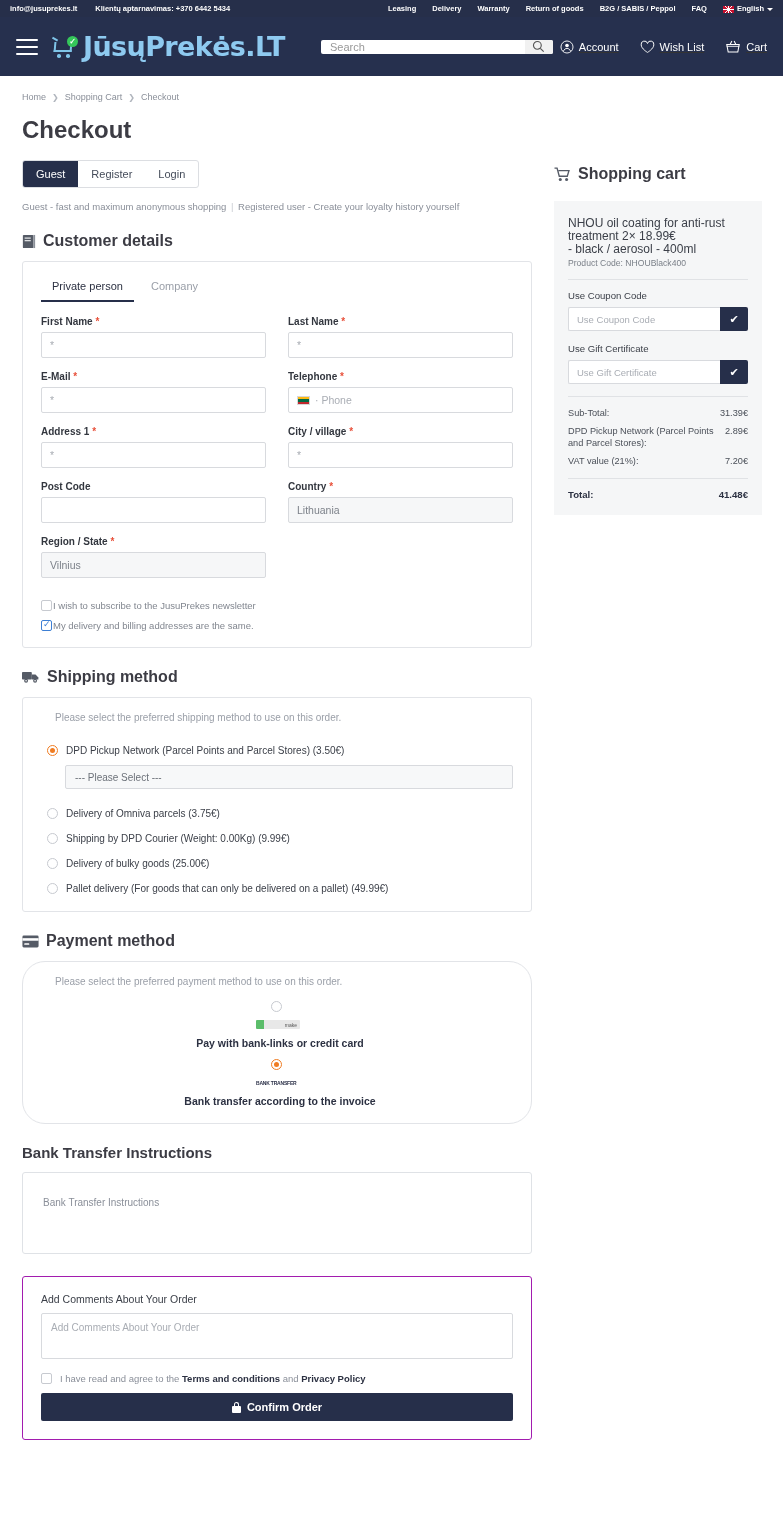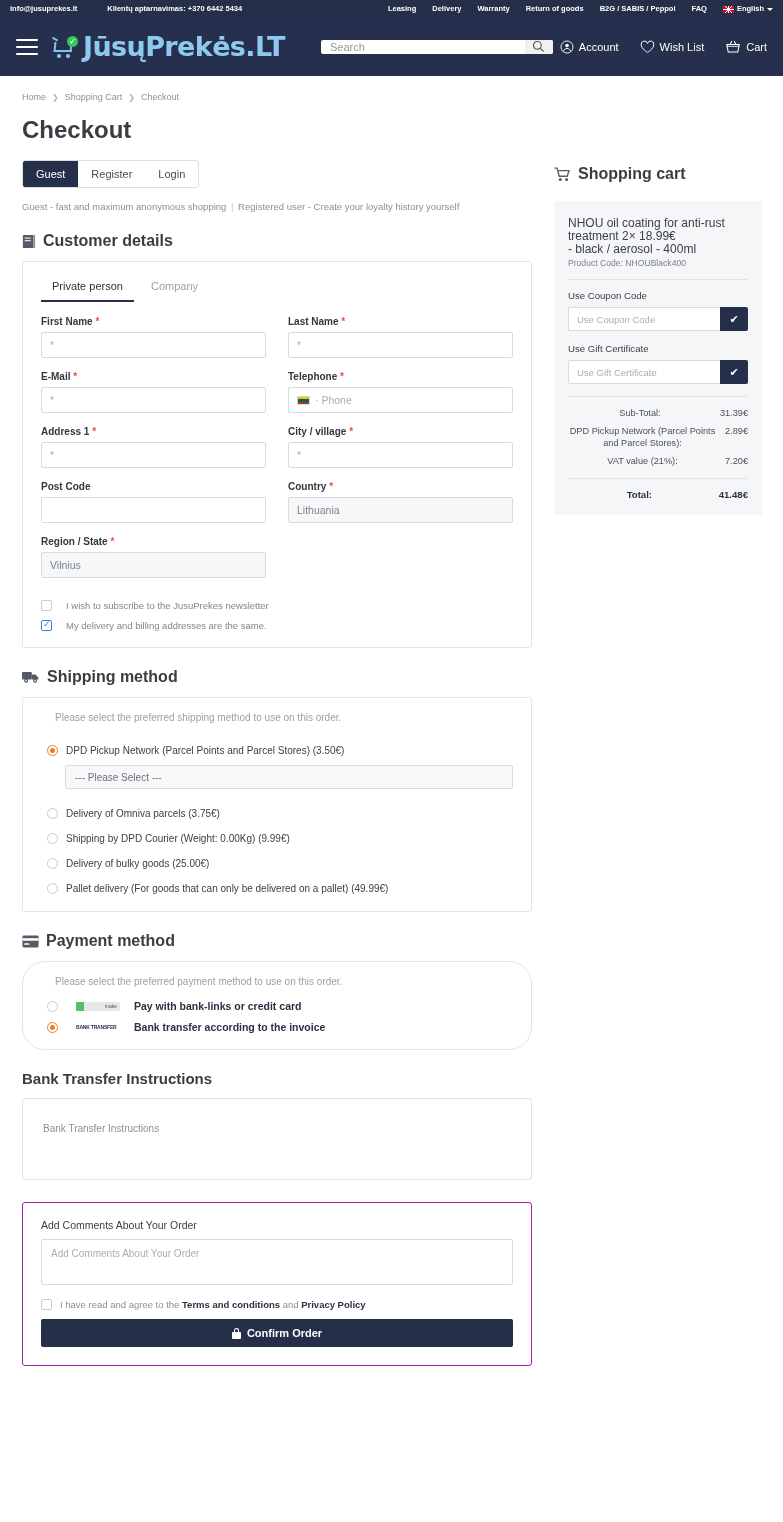--- a/index.html
+++ b/index.html
@@ -17,21 +17,21 @@
   .topbar {
     height: 17px;
     background: #262f4a;
     color: #ffffff;
     display: flex;
     align-items: center;
     padding: 0 10px;
     font-size: 7.5px;
     font-weight: bold;
   }
-  .topbar .left { display:flex; gap:30px;align-items:flex-end; }
+  .topbar .left { display:flex; gap:18px;align-items:flex-end; }
   .topbar .right { display:flex; gap:16px; margin-left:auto; align-items:center; }
   .topbar a { color:#fff; text-decoration:none; white-space:nowrap; }
   .flag-uk {
     display:inline-block; width:11px; height:7px;
     background:
       linear-gradient(to bottom, transparent 42%, #fff 42%, #fff 58%, transparent 58%),
       linear-gradient(to right, transparent 42%, #fff 42%, #fff 58%, transparent 58%),
       linear-gradient(45deg, transparent 45%, #fff 45%, #fff 55%, transparent 55%),
       linear-gradient(-45deg, transparent 45%, #fff 45%, #fff 55%, transparent 55%),
       #c8102e;
@@ -137,21 +137,21 @@
   .fld input.txt::placeholder { color:#a9adb4; }
   .fld input.filled { background:#f6f7f8; color:#7d828a; }
   .phone-field {
     width:100%; height:26px; border:1px solid #d8dade; border-radius:2px;
     display:flex; align-items:center; padding: 0 8px; gap:5px; background:#fff;
   }
   .flag-lt { width:13px; height:9px; display:inline-block;
     background: linear-gradient(to bottom, #fdb913 0 33.3%, #006a44 33.3% 66.6%, #c1272d 66.6% 100%);
     border:0.5px solid #d8d8d8; }
   .phone-ph { font-size:10.5px; color:#a9adb4; }
-  .chk-row { display:flex; align-items:center; gap:14px; margin-top:9px; }
+  .chk-row { display:flex; align-items:center; gap:1px; margin-top:9px; }
   .chk-row:first-of-type { margin-top: 4px; }
   .chk { width:11px; height:11px; border:1px solid #c7cad0; border-radius:2px;
     background:#fff; flex:none; cursor:pointer; }
   .chk.checked { border-color:#3d7fd4; position:relative; }
   .chk.checked::after { content:"✓"; position:absolute; left:1px; top:-2px;
     font-size:9px; color:#3d7fd4; }
   .chk-label { font-size:9.5px; color:#81868f; }
 
   
   .card-note { font-size:10px; color:#9a9fa8; padding: 14px 18px 4px 32px; }
@@ -173,21 +173,21 @@
   .pay-logo { height:9px; display:inline-flex; align-items:center; margin: 0 6px 0 2px; }
   .pay-logo.makecom {
     width:44px; background: linear-gradient(to right,#5bbd6a 0 18%, #e8e8e8 18% 100%);
     border-radius:1px; font-size:5px; color:#555; justify-content:flex-end;
     padding-right:3px; overflow:hidden;
   }
   .pay-logo.banktransfer {
     width:44px; font-size:5px; color:#2b3048; font-weight:bold;
     letter-spacing:-0.2px; white-space:nowrap; overflow:hidden;
   }
-  .pay-row { display:flex; align-items:center; gap:8px; padding: 9px 18px 0 24px; }
+  .pay-row { display:flex; align-items:center; gap:8px; padding: 9px 18px 0 24px; flex-direction: column; }
   .pay-label { font-size:10.5px; color:#2c3142; font-weight:bold; }
 
   
   .instr-box { border:1px solid #dfe2e6; border-radius:3px; height:82px;
     padding: 24px 20px; font-size:10px; color:#8a8f99; background:#fff; }
 
   
   .comments-card { border:1px solid #a21caf; border-radius:3px; padding: 16px 18px 18px; }
   .comments-label { font-size:10.5px; color:#3c4049; margin-bottom:8px; }
   .ta {
@@ -225,21 +225,21 @@
   .coupon-box input {
     flex:1; border:1px solid #d8dade; border-right:none; border-radius:2px 0 0 2px;
     padding: 0 8px; font-size:9.5px; color:#6c7179; outline:none; background:#fff;
     font-family:"Liberation Sans", sans-serif;
   }
   .coupon-box input::placeholder { color:#a9adb4; }
   .coupon-btn { width:28px; background:#262f4a; color:#fff; border:none;
     border-radius:0 2px 2px 0; cursor:pointer; font-size:11px; }
   .tot-row { display:flex; justify-content:space-between; gap:8px;
     font-size:9.2px; color:#4a4f58; margin-bottom:6px; line-height:12px; }
-  .tot-row .lab { flex:1;text-align:center; }
+  .tot-row .lab { flex:1; }
   .tot-row .val { white-space:nowrap; }
   .tot-row.grand { font-weight:bold; color:#2c3142; font-size:9.6px; margin-bottom:0; }
 </style>
 </head>
 <body>
 
 <div class="topbar">
   <div class="left">
     <a href="#">info@jusuprekes.lt</a>
     <span>Klientų aptarnavimas: +370 6442 5434</span>

